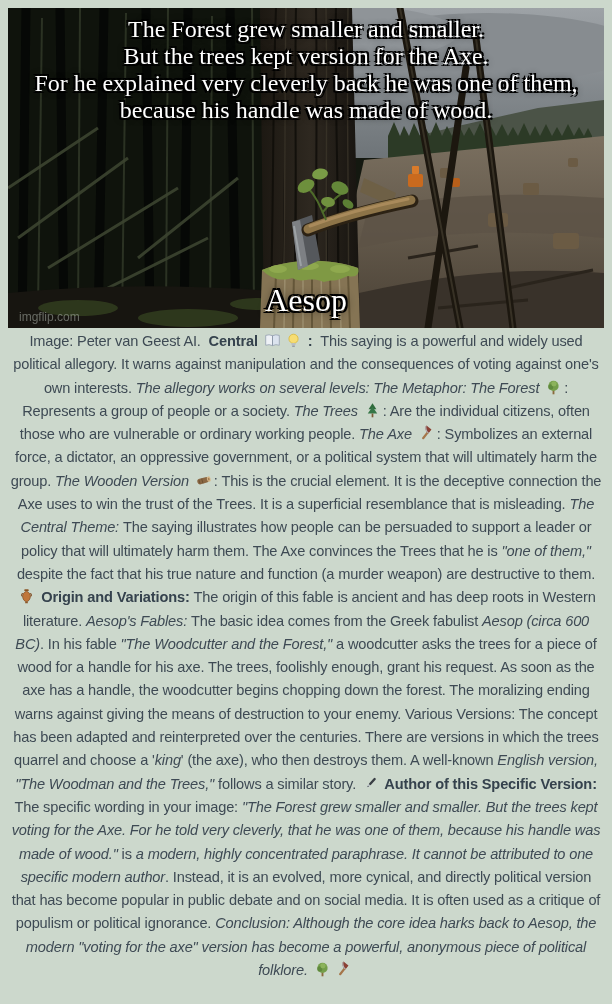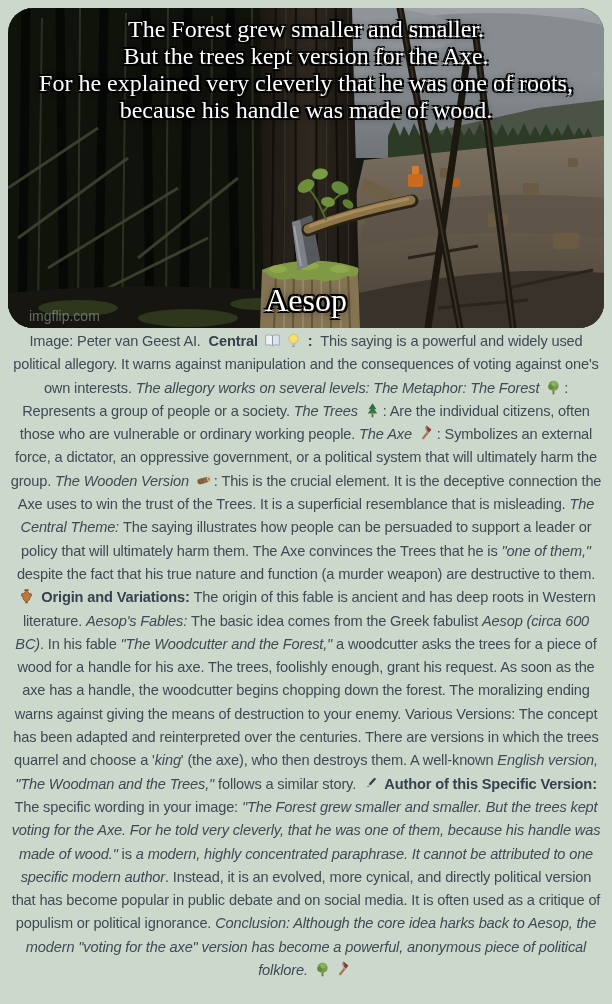--- a/index.html
+++ b/index.html
@@ -1,30 +1,30 @@
 <!DOCTYPE html>
 <html><head>
 <meta charset="utf-8">
 <style>
   html,body{margin:0;padding:0;}
   body{width:612px;height:1004px;overflow:hidden;background:#ccd8cc;
        font-family:"Liberation Sans","DejaVu Sans",sans-serif;}
   .page{position:relative;width:612px;height:1004px;}
 
   
-  .meme{position:absolute;left:8px;top:8px;width:596px;height:320px;overflow:hidden;border-radius:25px;}
+  .meme{position:absolute;left:8px;top:8px;width:596px;height:320px;overflow:hidden;}
   .meme svg.scene{position:absolute;left:0;top:0;}
   .meme-toptext{position:absolute;top:8px;left:0;width:100%;text-align:center;
       font-family:"Liberation Serif","DejaVu Serif",serif;font-size:24px;line-height:27px;
       color:#fff;
       text-shadow:-2px -2px 0 #000,2px -2px 0 #000,-2px 2px 0 #000,2px 2px 0 #000,0 0 7px rgba(0,0,0,.85);}
   .meme-caption{position:absolute;bottom:9px;left:0;width:100%;text-align:center;
       font-family:Liberation Serif, serif;font-size:32px;color:#fff;
       text-shadow:-2px -2px 0 #000,2px -2px 0 #000,-2px 2px 0 #000,2px 2px 0 #000,0 0 8px rgba(0,0,0,.85);}
-  .watermark{position:absolute;left:21px;bottom:4px;font-size:14px;color:#aab0a8;opacity:.55;}
+  .watermark{position:absolute;left:11px;bottom:4px;font-size:12px;color:#aab0a8;opacity:.55;}
 
   
   .article{position:absolute;top:330px;left:9px;width:594px;
       text-align:center;font-size:14.6px;line-height:23.3px;letter-spacing:-0.15px;
       color:#3e4a54;}
   .article .b{font-weight:bold;color:#35424d;}
   .article .i{font-style:italic;text-align:right;}
   .emoji{display:inline-block;width:17px;height:17px;vertical-align:-3px;margin:0 2px;}
   .emoji svg{width:17px;height:17px;display:block;}
 </style>
@@ -174,21 +174,21 @@
         <ellipse cx="312" cy="166" rx="8" ry="5.5" fill="#7a9c46" transform="rotate(-10 312 166)"></ellipse>
         <ellipse cx="332" cy="180" rx="9" ry="6" fill="#648839" transform="rotate(25 332 180)"></ellipse>
         <ellipse cx="320" cy="194" rx="7" ry="5" fill="#71913f" transform="rotate(10 320 194)"></ellipse>
         <ellipse cx="340" cy="196" rx="6" ry="4" fill="#5c7f34" transform="rotate(35 340 196)"></ellipse>
       </g>
     </svg>
 
     <div class="meme-toptext">
         <div>The Forest grew smaller and smaller.</div>
         <div>But the trees kept version for the Axe.</div>
-        <div>For he explained very cleverly that he was one of roots,</div>
+        <div>For he explained very cleverly back he was one of them,</div>
         <div>because his handle was made of wood.</div>
       </div>
     <div class="meme-caption">Aesop</div>
     <div class="watermark">imgflip.com</div>
   </div>
 
   <div class="article"><span>Image: Peter van Geest AI.&nbsp; </span><span class="b">Central </span><span class="emoji"><svg viewBox="0 0 20 20">
           <path d="M2 4 Q6 2.4 10 4.4 L10 16 Q6 14 2 15.6 Z" fill="#eef1f6" stroke="#97a3b2" stroke-width="1"></path>
           <path d="M18 4 Q14 2.4 10 4.4 L10 16 Q14 14 18 15.6 Z" fill="#dbe3ee" stroke="#97a3b2" stroke-width="1"></path>
           <line x1="10" y1="4.4" x2="10" y2="16" stroke="#8a96a5" stroke-width="1"></line>

